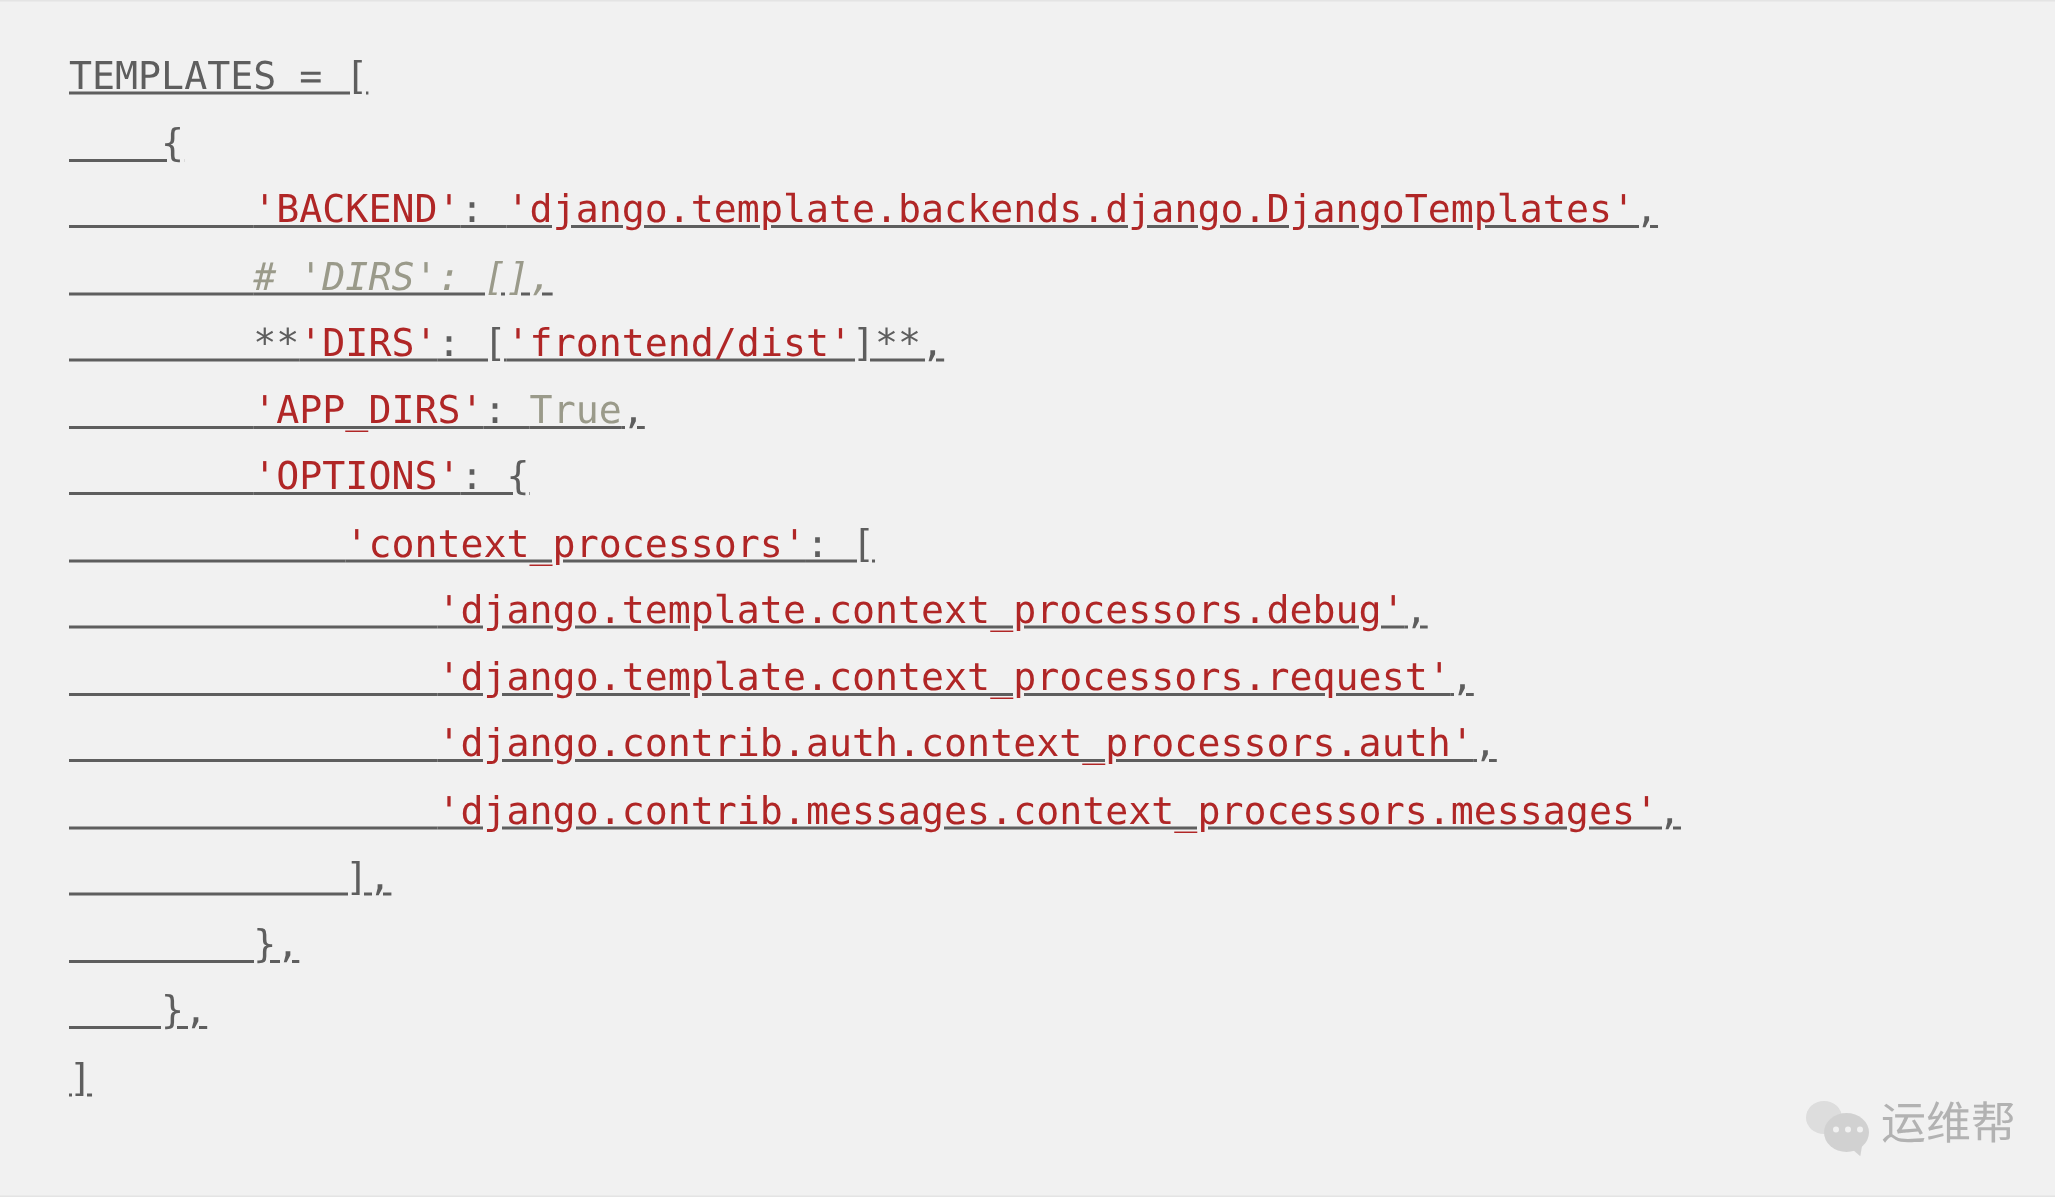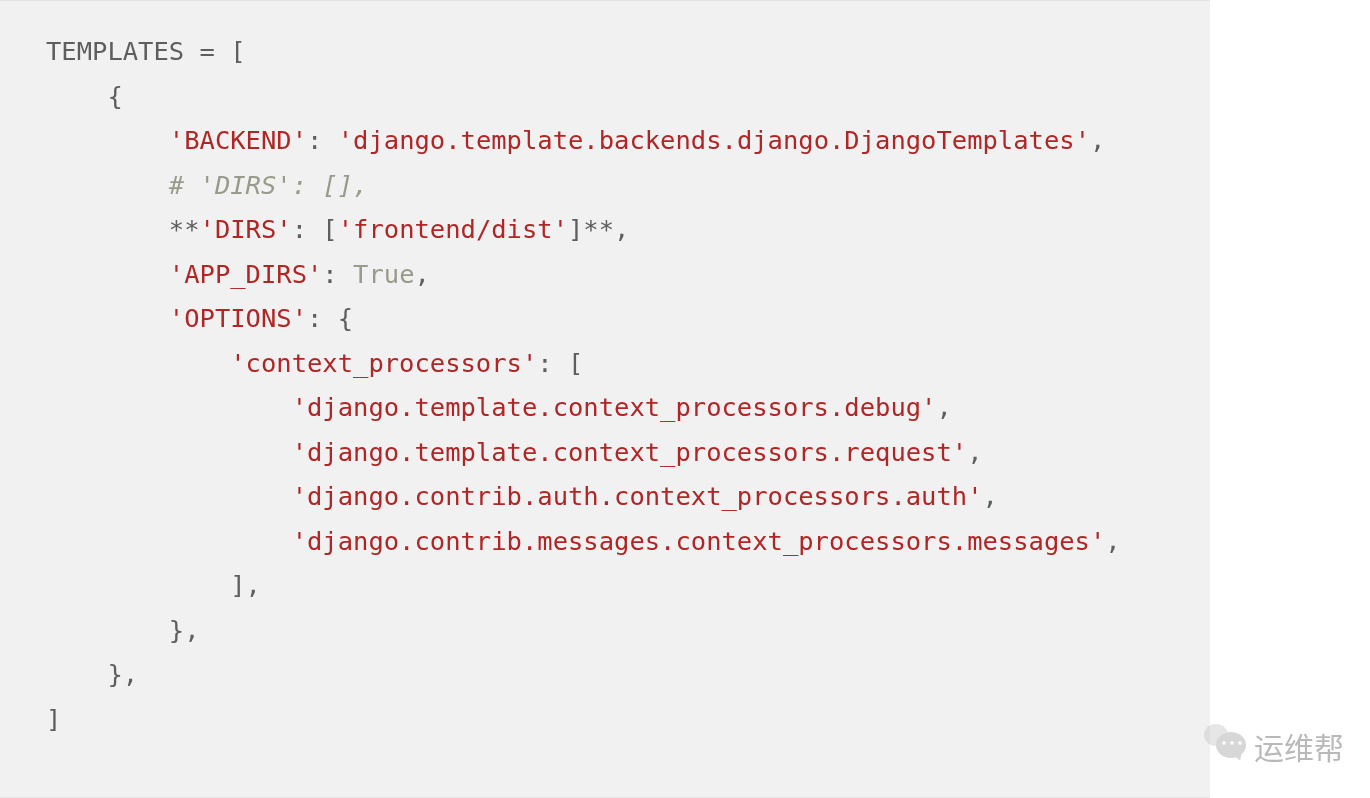--- a/index.html
+++ b/index.html
@@ -7,44 +7,45 @@
     padding: 0;
     width: 1370px;
     height: 798px;
     background: #ffffff;
     overflow: hidden;
   }
   .code-block {
     position: relative;
     box-sizing: border-box;
     margin: 0;
-    width: 1210px;
+    width: 1370px;
     height: 798px;
     background: #f1f1f1;
     border: 1px solid #e4e4e4;
     border-left: none;
     border-right: none;
     padding: 28px 0 0 46px;
     font-family: "Consolas", "Menlo", "DejaVu Sans Mono", monospace;
     font-size: 25.5px;
     line-height: 44.5px;
     color: #5e5e5e;
     white-space: pre;
+    text-decoration: underline;
   }
   .tok-default { color: #5e5e5e; }
   .tok-string  { color: #b02626; }
   .tok-comment { color: #9a9a8a; font-style: italic; }
   .tok-keyword { color: #9a9a8a; }
 
   .watermark {
     position: absolute;
     right: 26px;
     bottom: 30px;
     display: flex;
-    align-items: flex-start;
+    align-items: flex-end;
     gap: 8px;
     opacity: 0.55;
     font-family: "PingFang SC", "Microsoft YaHei", "Noto Sans CJK SC", sans-serif;
     font-size: 30px;
     color: #808080;
     pointer-events: none;
   }
   .wm-icon {
     position: relative;
     width: 42px;

